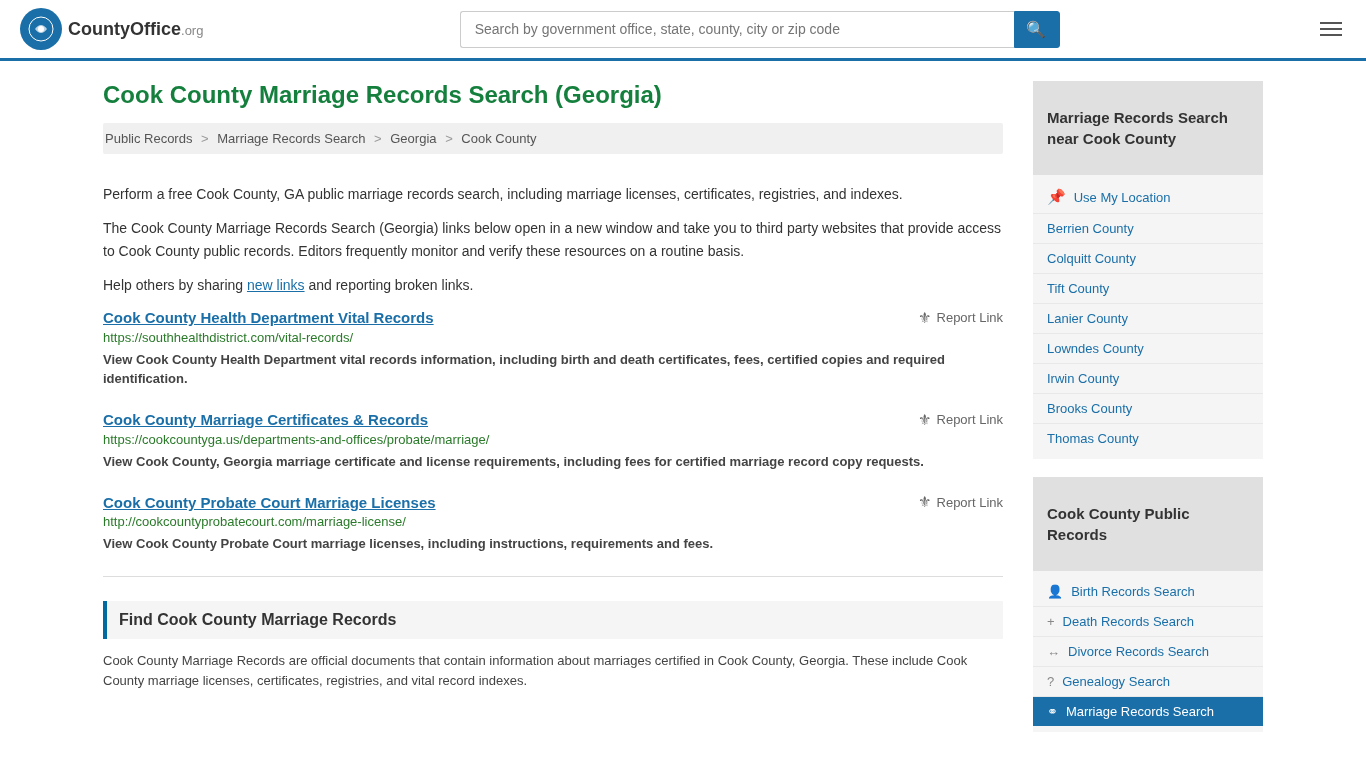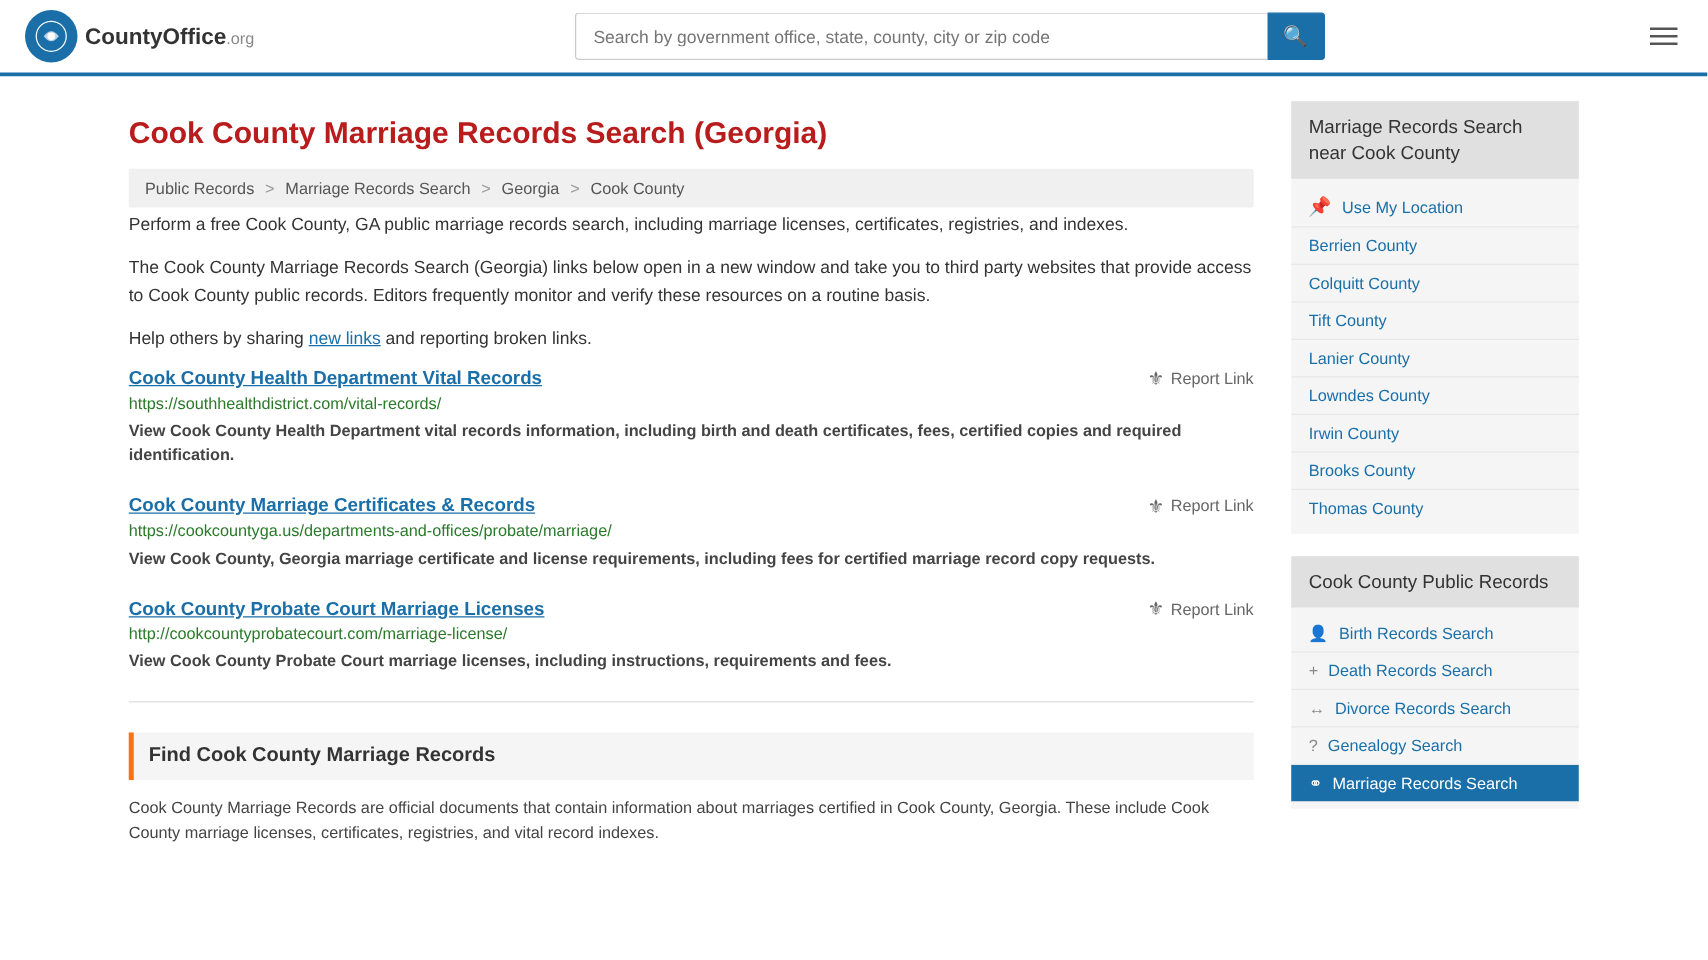--- a/index.html
+++ b/index.html
@@ -88,32 +88,31 @@
     }
     #sidebar {
       width: 230px;
       flex-shrink: 0;
     }
 
     
     #page-title {
       font-size: 24px;
       font-weight: bold;
-      color: #b91c1c;
+      color: #15803d;
       margin-bottom: 14px;
-      margin-top: 12px;
     }
 
     
     #breadcrumb {
       background: #f0f0f0;
-      padding: 8px 13px;
+      padding: 8px 2px;
       font-size: 13px;
       color: #555;
-      margin-bottom: 2px;
+      margin-bottom: 29px;
       border-radius: 2px;
     }
     #breadcrumb a {
       color: #555;
       text-decoration: none;
     }
     .breadcrumb-sep { margin: 0 5px; color: #999; }
 
     
     .desc-para {
@@ -167,38 +166,38 @@
       font-weight: bold;
     }
 
     
     .section-heading {
       background: #f5f5f5;
       padding: 10px 12px;
       font-size: 16px;
       font-weight: bold;
       margin: 24px 0 12px 0;
-      border-left: 4px solid #f97316;
+      border-left: 4px solid #0369a1;
     }
     .section-text {
       font-size: 13px;
       color: #444;
       line-height: 1.6;
     }
 
     
     .sidebar-box {
       background: #f5f5f5;
       margin-bottom: 18px;
     }
     .sidebar-box-title {
       background: #e0e0e0;
-      padding: 10px 14px;
+      padding: 26px 14px;
       font-size: 15px;
-      font-weight: normal;
+      font-weight: bold;
       color: #333;
       line-height: 1.4;
     }
     .sidebar-box-body {
       padding: 6px 0;
     }
     .sidebar-item {
       padding: 7px 14px;
       border-bottom: 1px solid #e8e8e8;
       display: flex;

